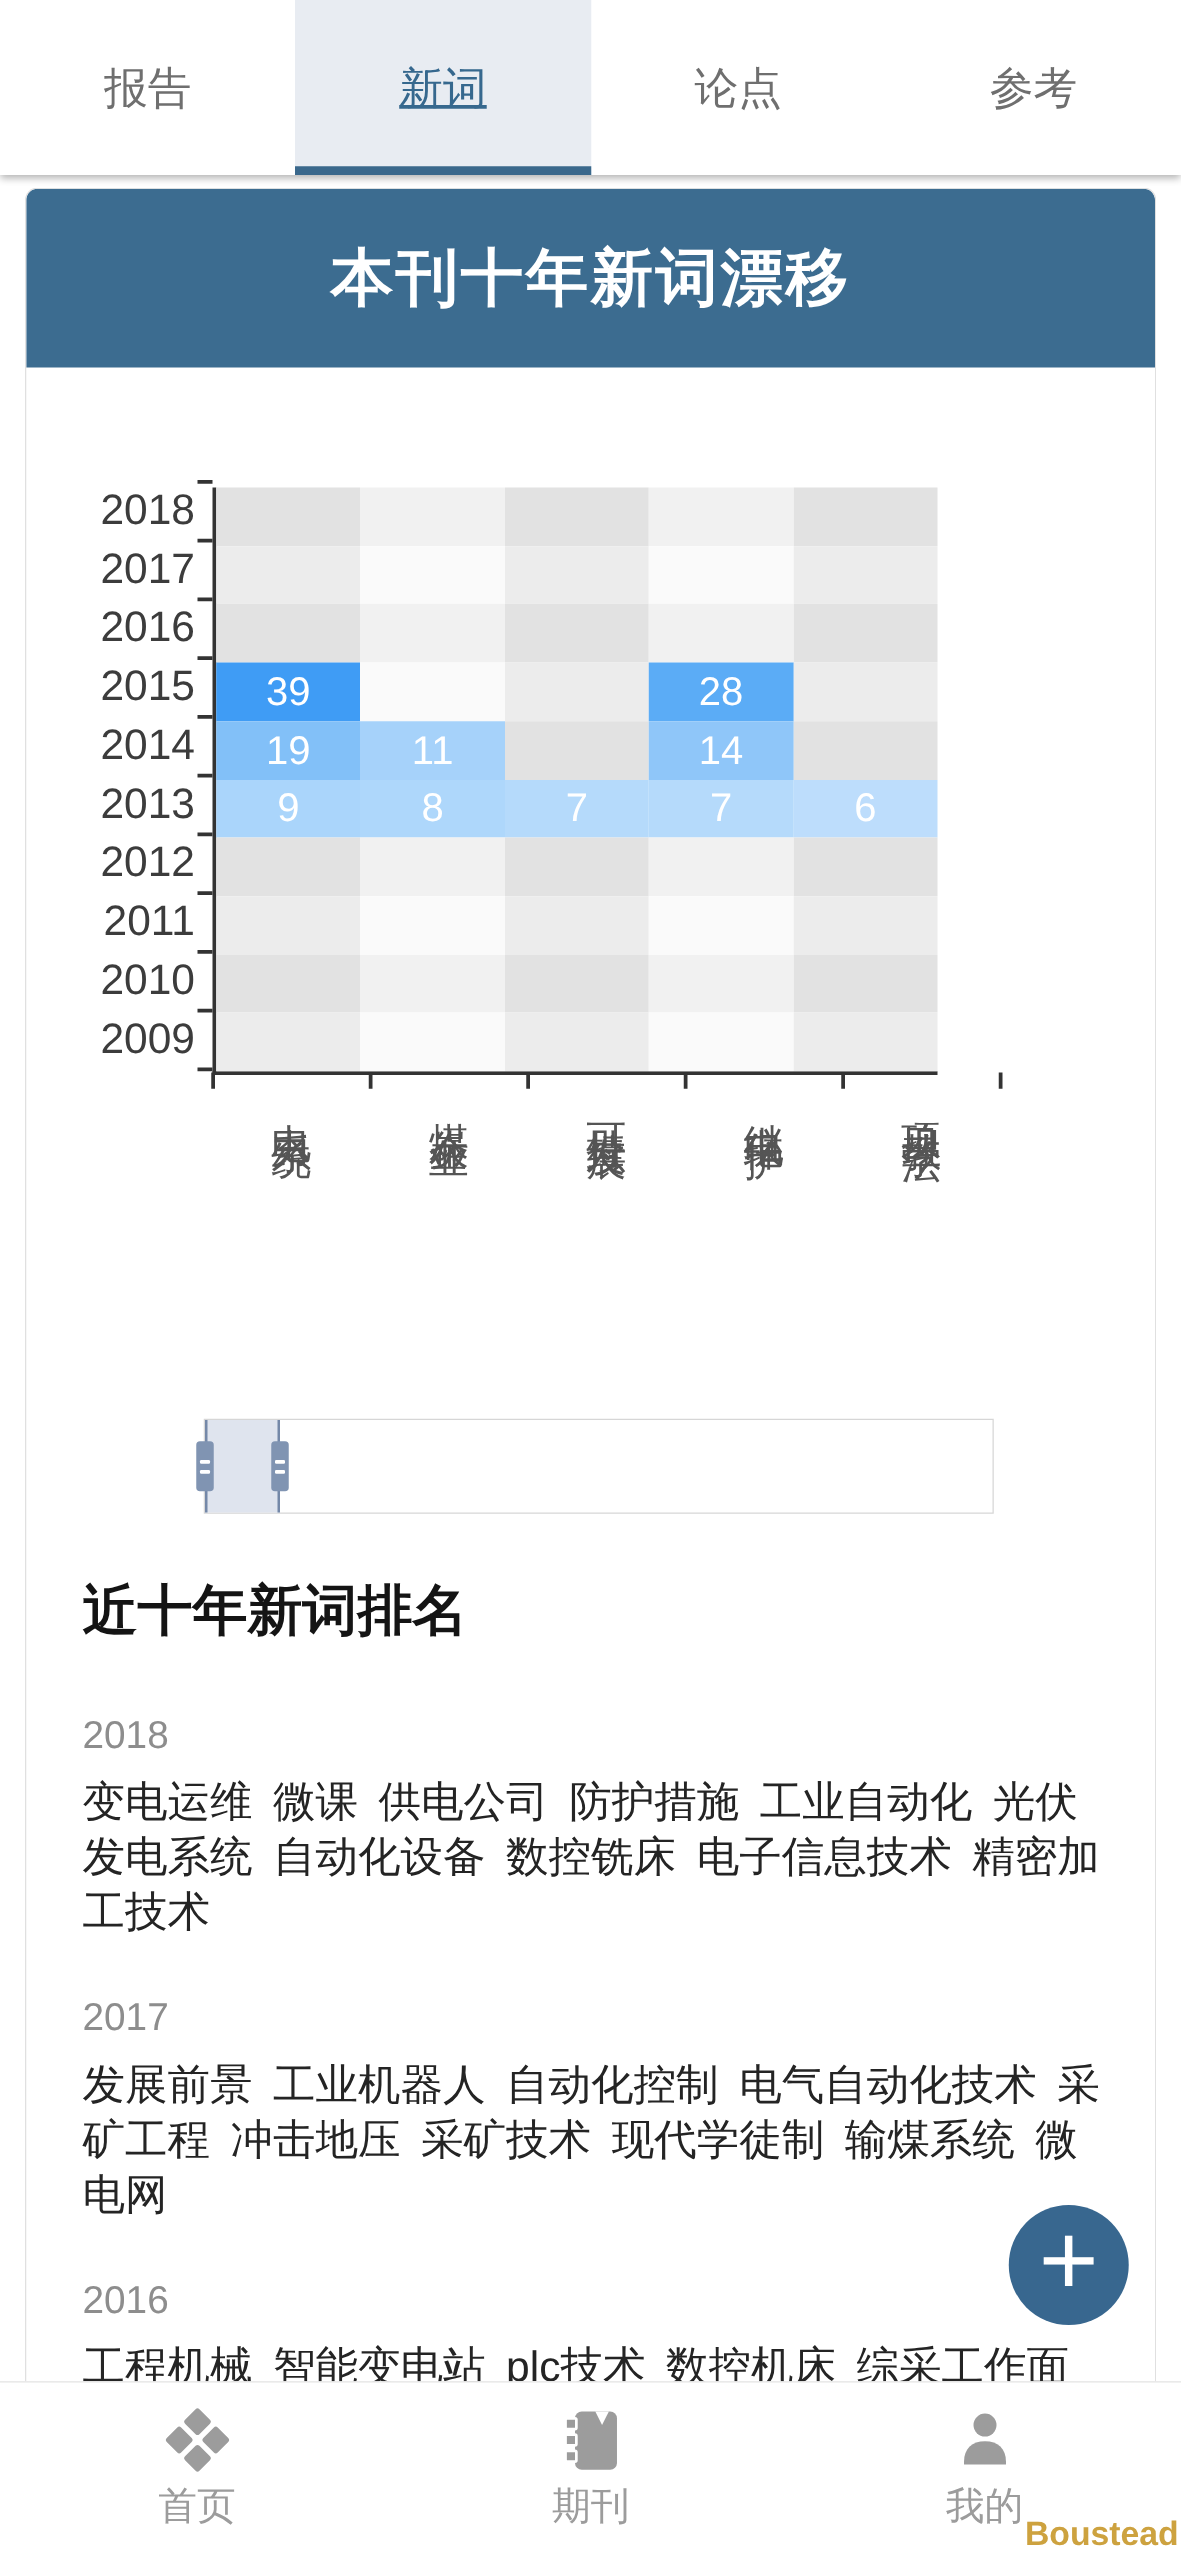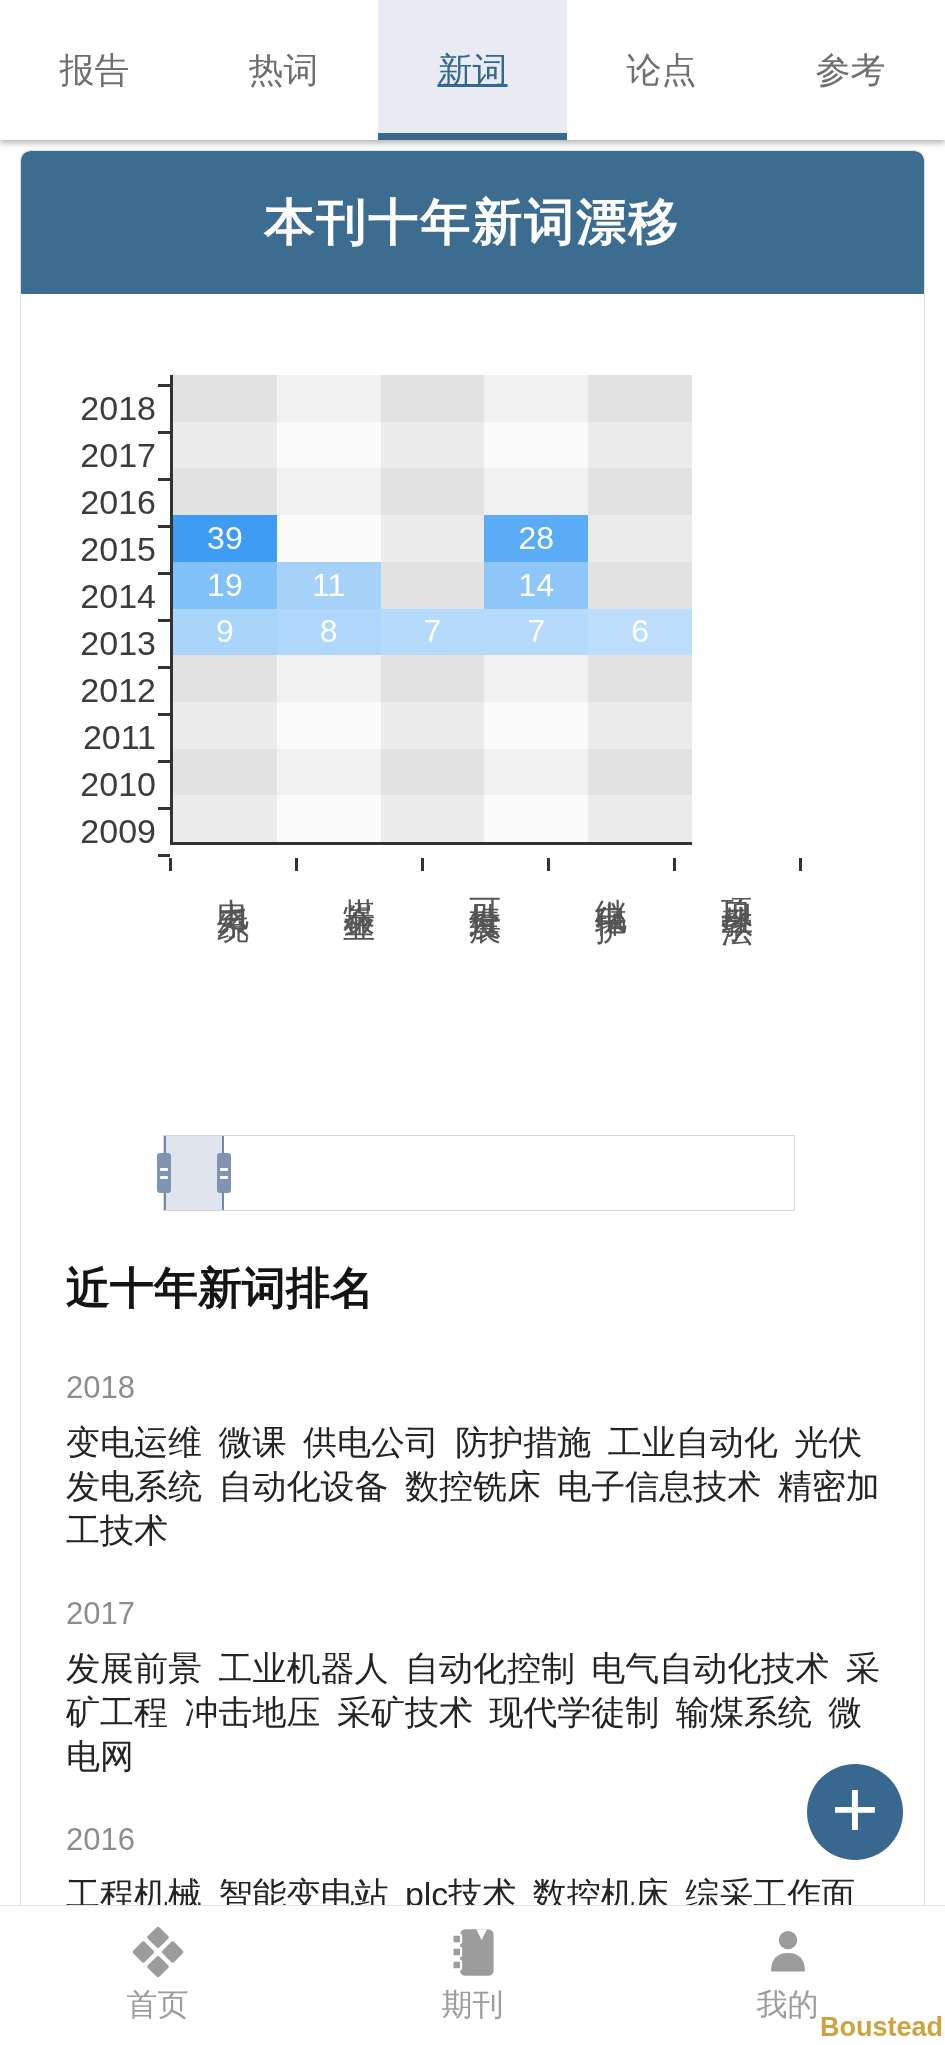--- a/index.html
+++ b/index.html
@@ -21,21 +21,21 @@
   .card-header { height:143px; background:#3c6c90; border-radius:9px 9px 0 0;
     display:flex; align-items:center; justify-content:center; }
   .card-title { color:#fff; font-size:50px; font-weight:bold; letter-spacing:2px; }
 
   
   .chart { position:absolute; left:0; top:143px; width:903px; height:960px; }
   .ylab { position:absolute; left:0; width:135px; height:47px; line-height:47px;
     text-align:right; font-size:34px; color:#3c3c3c; }
   .ytick { position:absolute; width:12px; height:3px; background:#333; }
   .xtick { position:absolute; width:3px; height:13px; background:#333; }
-  .heat-grid { position:absolute; left:149px; top:81px; width:522px; height:470px;
+  .heat-grid { position:absolute; left:149px; top:96px; width:580px; height:470px;
     display:grid; grid-template-columns:repeat(5,1fr); grid-template-rows:repeat(10,1fr);
     border-left:3px solid #333; border-bottom:3px solid #333; }
   .hcell { display:flex; align-items:center; justify-content:center;
     font-size:32px; color:#fff; }
   .xlab-wrap { position:absolute; top:579px; width:126px; display:flex; justify-content:center; }
   .xlab { writing-mode:vertical-rl; text-orientation:upright; font-size:32px;
     color:#555; letter-spacing:4px; line-height:1.1; }
 
   
   .dz-track { position:absolute; left:142px; top:984px; width:632px; height:76px;
@@ -69,21 +69,20 @@
   .nav-item.active .nav-label { color:#2e6a96; }
 
   .watermark { position:absolute; right:2px; bottom:2px; z-index:40;
     font-size:27px; font-weight:bold; color:#cda23f; }
 </style>
 </head>
 <body>
 
 <div class="tabbar">
   <div class="tab">报告</div>
-  <div class="tab">热词</div>
   <div class="tab active">新词</div>
   <div class="tab">论点</div>
   <div class="tab">参考</div>
 </div>
 
 <div class="card">
   <div class="card-header">
     <div class="card-title">本刊十年新词漂移</div>
   </div>
 

